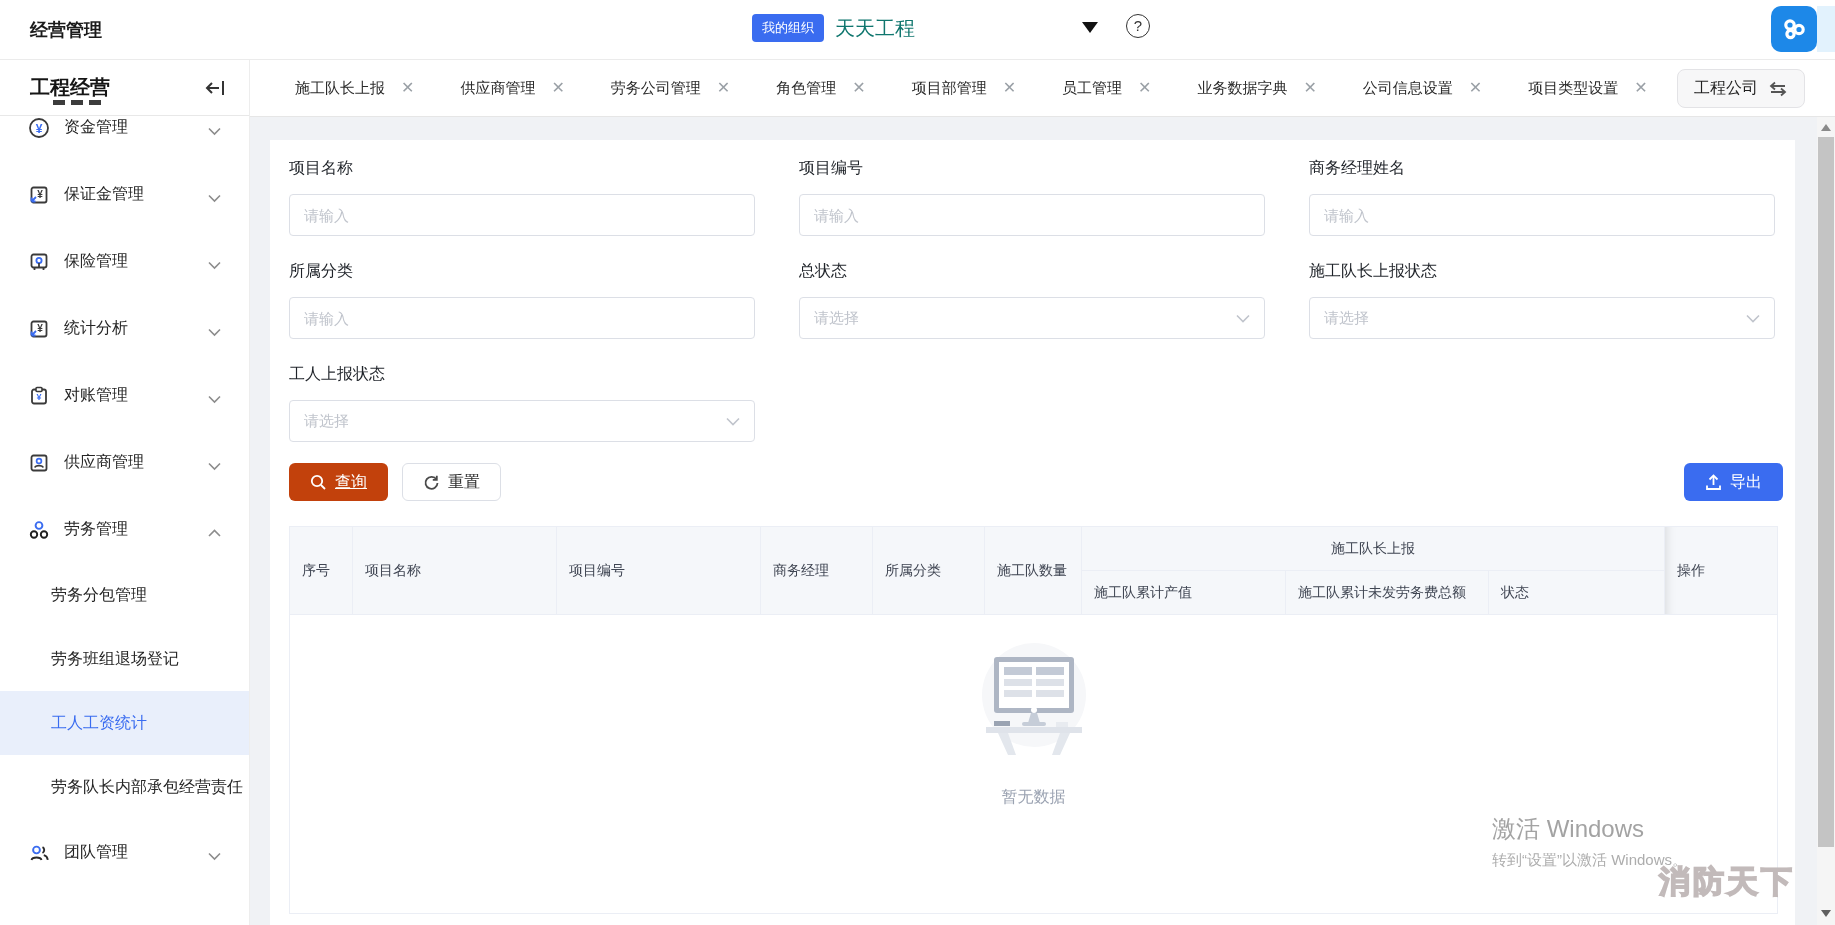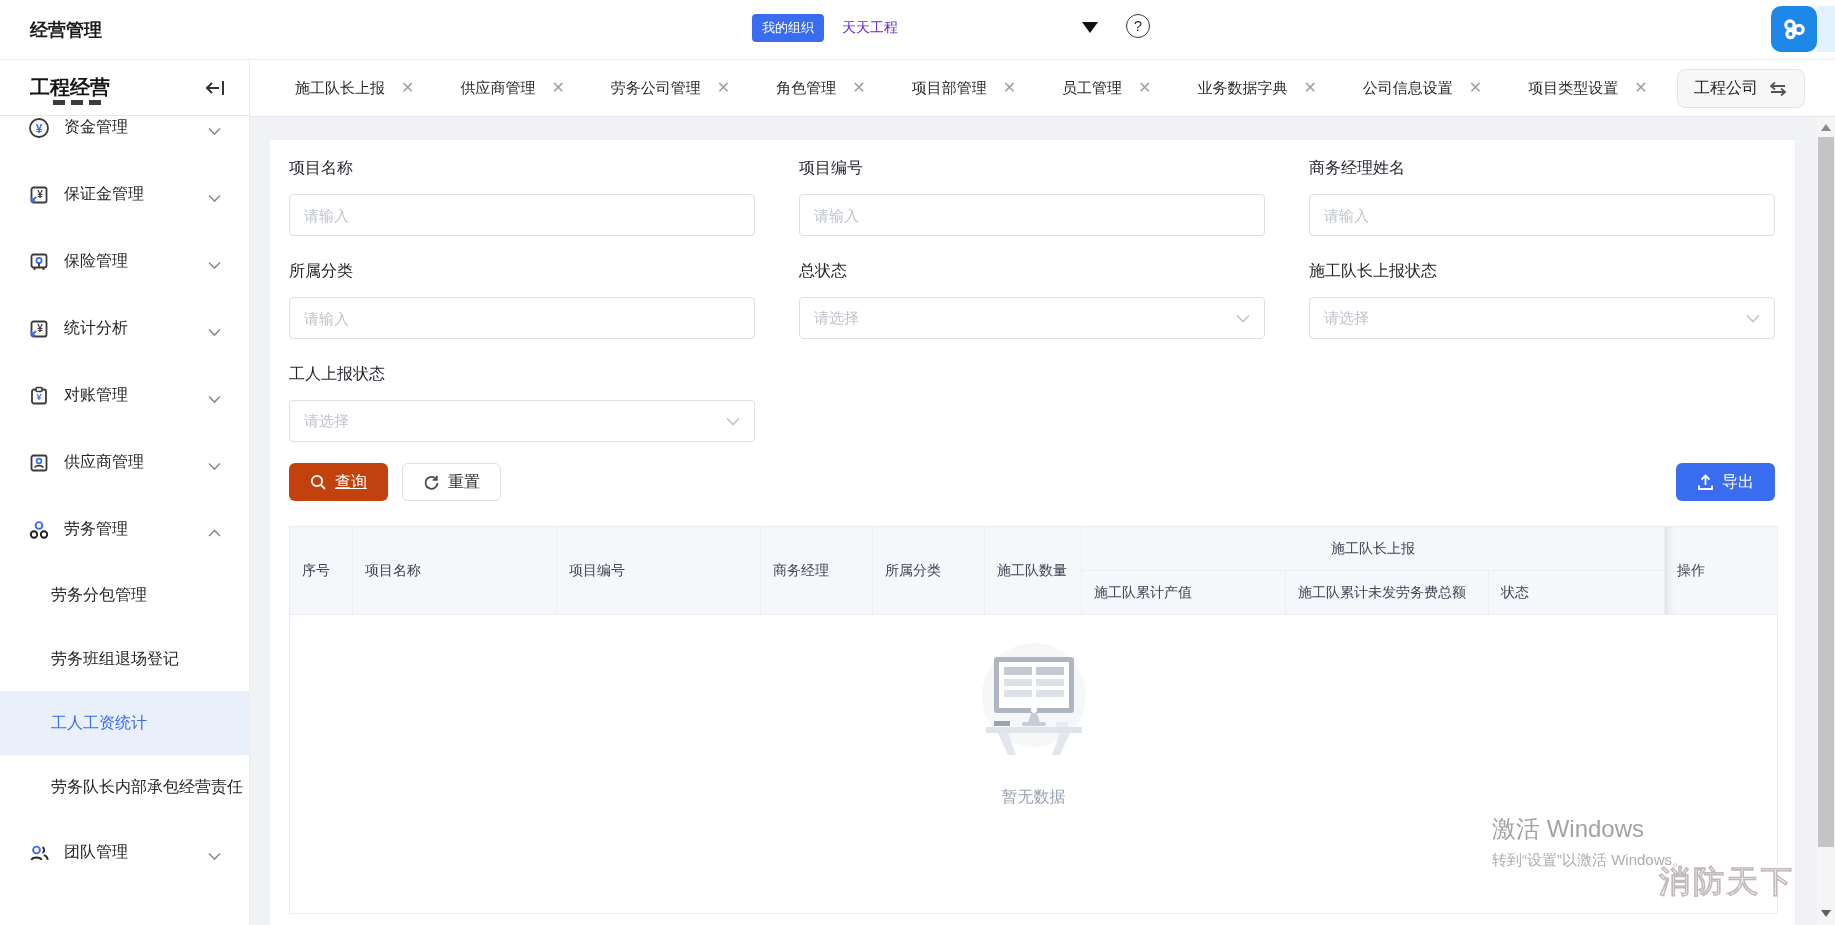--- a/index.html
+++ b/index.html
@@ -5,21 +5,21 @@
   * { margin:0; padding:0; box-sizing:border-box; }
   html,body { width:1835px; height:925px; overflow:hidden; background:#fff;
     font-family:"Liberation Sans","DejaVu Sans",sans-serif; }
 
   
   .topbar { position:absolute; left:0; top:0; width:1835px; height:60px; background:#fff;
     border-bottom:1px solid #ebebeb; z-index:30; }
   .app-title { position:absolute; left:30px; top:18px; font-size:18px; font-weight:700; color:#1b1b1b; }
   .org-center { position:absolute; left:752px; top:14px; display:flex; align-items:center; }
   .org-badge { background:#3a6cf0; color:#fff; font-size:13px; border-radius:4px; padding:5px 10px; }
-  .org-name { margin-left:18px; font-size:14px; color:#6d28d9; }
+  .org-name { margin-left:11px; font-size:20px; color:#0f766e; }
   .org-caret { position:absolute; left:1082px; top:22px; width:0; height:0;
     border-left:8px solid transparent; border-right:8px solid transparent; border-top:11px solid #111; }
   .help { position:absolute; left:1126px; top:14px; width:24px; height:24px; border:1.6px solid #333;
     border-radius:50%; color:#333; font-size:15px; text-align:center; line-height:21px; }
   .app-icon { position:absolute; left:1771px; top:6px; width:46px; height:46px; background:#1d88e8;
     border-radius:10px; display:flex; align-items:center; justify-content:center; }
   .app-icon-strip { position:absolute; left:1817px; top:6px; width:18px; height:46px; background:#e2f2fd; }
 
   
   .sidebar { position:absolute; left:0; top:60px; width:250px; height:865px; background:#fff;
@@ -45,21 +45,21 @@
   .tab { display:flex; align-items:center; margin-right:46px; cursor:pointer; }
   .tab .t-lbl { font-size:15px; color:#2b2b2b; white-space:nowrap; }
   .tab .t-x { margin-left:16px; color:#9aa0a6; font-size:16px; line-height:1; }
   .org-switch { position:absolute; right:30px; top:9px; height:39px; padding:0 16px; background:#f7f7f8;
     border:1px solid #e3e3e6; border-radius:8px; display:flex; align-items:center; gap:10px; cursor:pointer; }
   .org-switch span { font-size:16px; color:#1f1f1f; }
 
   
   .content { position:absolute; left:250px; top:117px; width:1567px; height:808px; background:#f0f2f5; }
   .panel { position:absolute; left:20px; top:23px; width:1525px; height:800px; background:#fff; }
-  .panel-in { padding:18px 20px 0 19px; }
+  .panel-in { padding:18px 12px 0 19px; }
 
   .filters { display:grid; grid-template-columns:repeat(3,466px); column-gap:44px; row-gap:25px; }
   .f-label { font-size:16px; color:#1f2329; margin-bottom:15px; }
   .f-input { width:100%; height:42px; border:1px solid #dcdfe6; border-radius:4px; padding:0 14px;
     font-size:15px; color:#000000; background:#fff; outline:none;
     font-family:"Liberation Sans","DejaVu Sans",sans-serif; }
   .f-input::placeholder { color:#c0c4cc; }
   .f-select { width:100%; height:42px; border:1px solid #dcdfe6; border-radius:4px; padding:0 14px;
     display:flex; align-items:center; justify-content:space-between; background:#fff; cursor:pointer; }
   .f-select .ph { font-size:15px; color:#c0c4cc; }
@@ -80,21 +80,21 @@
   table.grid td.body { border:1px solid #ebeef5; background:#fff; height:299px; vertical-align:top; }
   .op-shadow { box-shadow:inset 12px 0 12px -12px rgba(0,0,0,.15); }
 
   .empty { height:100%; display:flex; flex-direction:column; align-items:center; padding-top:28px; }
   .empty-txt { margin-top:26px; font-size:16px; color:#9aa2b1; }
 
   
   .win-activate { position:absolute; right:130px; bottom:55px; text-align:left; z-index:5; pointer-events:none; }
   .win-activate .l1 { font-size:24px; color:#a3a3a3; }
   .win-activate .l2 { font-size:15px; color:#adadad; margin-top:6px; }
-  .brand-wm { position:absolute; right:22px; bottom:22px; z-index:6; font-size:31px; font-weight:400;
+  .brand-wm { position:absolute; right:22px; bottom:22px; z-index:6; font-size:31px; font-weight:700;
     letter-spacing:3px; color:#fff; -webkit-text-stroke:1.6px #c2baba;
     text-shadow:0 0 1px #cfc8c8; pointer-events:none; }
 
   
   .scrollbar { position:absolute; right:0; top:117px; width:18px; height:808px; background:#f5f5f5; z-index:40; }
   .sb-arrow { position:absolute; left:0; width:18px; height:16px; display:flex; align-items:center; justify-content:center; }
   .sb-thumb { position:absolute; left:1px; top:20px; width:16px; height:710px; background:#c4c4c4; }
   .tri-up { width:0;height:0;border-left:5px solid transparent;border-right:5px solid transparent;border-bottom:7px solid #8a8a8a; }
   .tri-dn { width:0;height:0;border-left:5px solid transparent;border-right:5px solid transparent;border-top:7px solid #5f5f5f; }
 </style>

